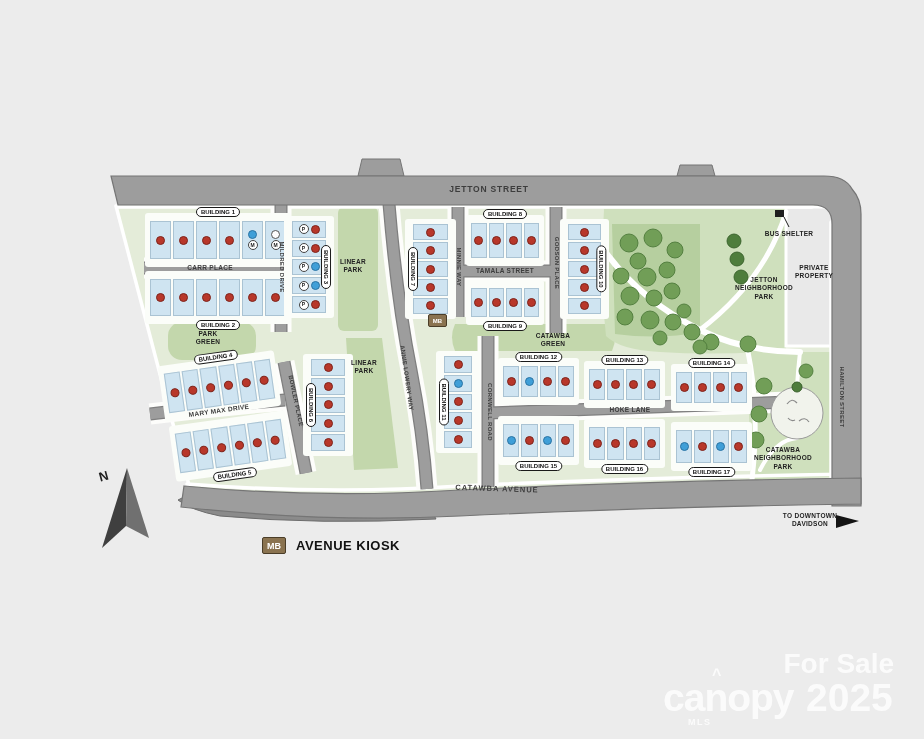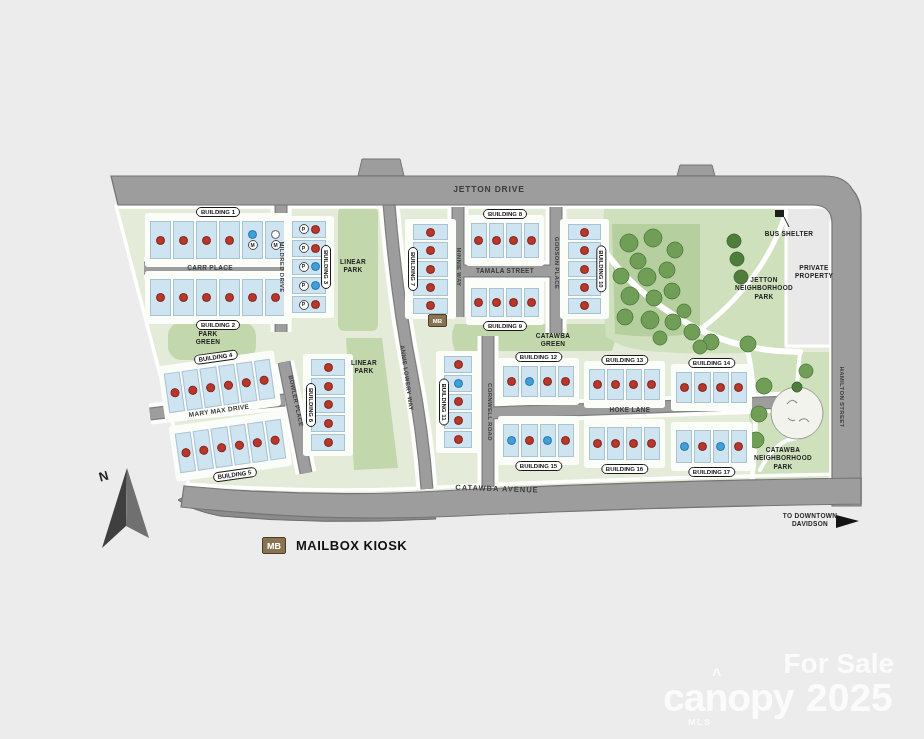--- a/index.html
+++ b/index.html
@@ -538,21 +538,21 @@
             <span class="dot blue"></span>
           </div>
           <div class="unit">
             <span class="dot red"></span>
           </div>
         </div>
         <div class="pill bottom">BUILDING 17</div>
       </div>
     </div>
 
-  <div class="lbl" style="left:489px;top:190px;font-size:8.5px;letter-spacing:.8px;">JETTON DRIVE</div>
+  <div class="lbl" style="left:489px;top:190px;font-size:8.5px;letter-spacing:.8px;">JETTON STREET</div>
   <div class="lbl" style="left:210px;top:268px;">CARR PLACE</div>
   <div class="lbl" style="left:281px;top:267px;font-size:6px;transform:translate(-50%,-50%) rotate(90deg);">MILDRED DRIVE</div>
   <div class="lbl" style="left:219px;top:411px;transform:translate(-50%,-50%) rotate(-8deg);">MARY MAX DRIVE</div>
   <div class="lbl" style="left:295px;top:401px;font-size:6px;transform:translate(-50%,-50%) rotate(78deg);">BOWLER PLACE</div>
   <div class="lbl" style="left:406px;top:378px;font-size:6px;transform:translate(-50%,-50%) rotate(82deg);">ANNIE LOWERY WAY</div>
   <div class="lbl" style="left:458px;top:267px;font-size:6px;transform:translate(-50%,-50%) rotate(90deg);">MINNIE WAY</div>
   <div class="lbl" style="left:505px;top:271px;">TAMALA STREET</div>
   <div class="lbl" style="left:556px;top:263px;font-size:6px;transform:translate(-50%,-50%) rotate(90deg);">GODSON PLACE</div>
   <div class="lbl" style="left:489px;top:412px;font-size:6px;transform:translate(-50%,-50%) rotate(90deg);">CORNWELL ROAD</div>
   <div class="lbl" style="left:630px;top:410px;">HOKE LANE</div>
@@ -577,21 +577,21 @@
 PARK</div>
   <div class="lbl dark" style="left:789px;top:234px;">BUS SHELTER</div>
   <div class="lbl dark" style="left:810px;top:520px;">TO DOWNTOWN
 DAVIDSON</div>
   <div class="lbl dark" style="left:104px;top:477px;font-size:13px;transform:translate(-50%,-50%) rotate(-15deg);">N</div>
 
   <div id="map-mb" class="mb-badge">MB</div>
 
   <div id="legend">
     <div class="mb-badge">MB</div>
-    <div class="legend-text">MAILBOX KIOSK</div>
+    <div class="legend-text">AVENUE KIOSK</div>
   </div>
 
   <div id="wm-forsale" class="wm">For Sale</div>
   <div id="wm-brand" class="wm">canopy</div>
   <div id="wm-caret" class="wm">^</div>
   <div id="wm-year" class="wm">2025</div>
   <div id="wm-mls" class="wm">MLS</div>
 </div>
 
 </body></html>

